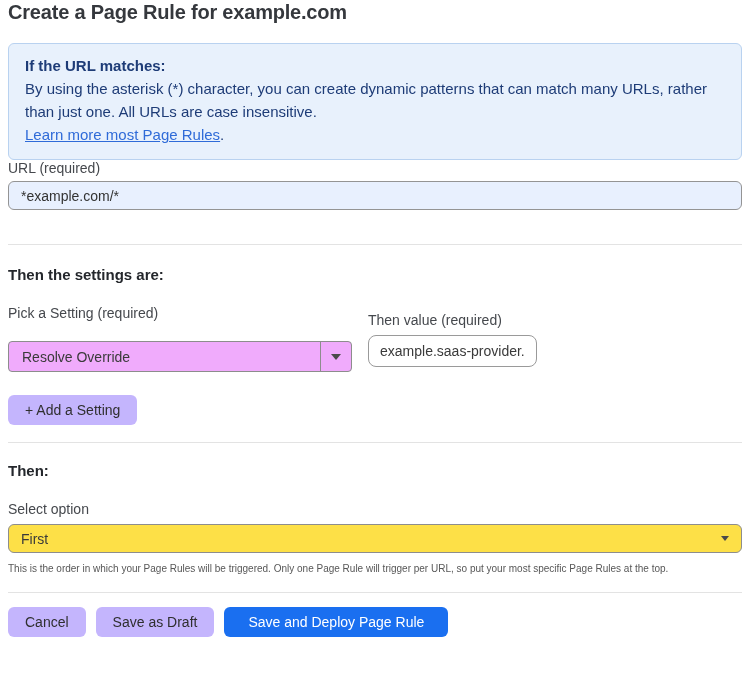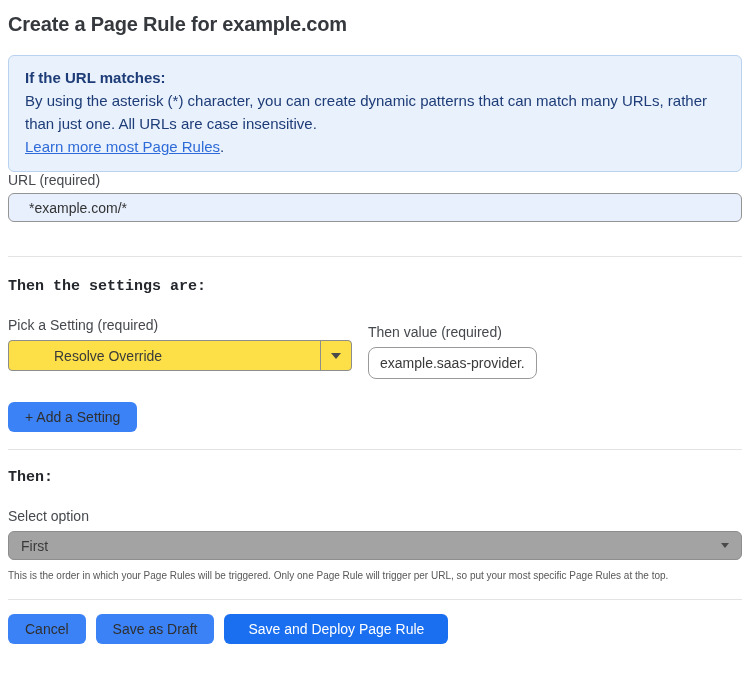--- a/index.html
+++ b/index.html
@@ -8,21 +8,21 @@
     width: 750px;
     height: 691px;
     background: #ffffff;
     font-family: "Liberation Sans", sans-serif;
     color: #333333;
     overflow: hidden;
   }
   .page { padding: 0 8px; }
 
   .page-title {
-    margin-top: 12px;
+    margin-top: 0;
     font-size: 20px;
     line-height: 24px;
     font-weight: bold;
     color: #35383d;
     letter-spacing: -0.2px;
   }
 
   .info-box {
     margin-top: 19px;
     background: #e8f1fc;
@@ -48,56 +48,54 @@
   }
   .url-label { }
 
   .url-input {
     margin-top: 4px;
     width: 100%;
     height: 29px;
     background: #e8f0fe;
     border: 1px solid #949494;
     border-radius: 6px;
-    padding: 0 20px;
+    padding: 0 12px;
     font-family: "Liberation Sans", sans-serif;
     font-size: 14px;
     color: #333333;
     outline: none;
   }
 
   .divider { border: none; border-top: 1px solid #e3e3e3; margin: 0; }
   .divider-1 { margin-top: 34px; }
   .divider-2 { margin-top: 17px; }
   .divider-3 { margin-top: 12px; }
 
   .section-heading {
     font-size: 15px;
     line-height: 18px;
     font-weight: bold;
     color: #24272c;
-    font-family: Liberation Mono, monospace;
   }
   .settings-heading { margin-top: 21px; }
 
   .settings-row { display: flex; margin-top: 21px; }
   .col-setting { width: 344px; }
   .col-value { margin-left: 16px; width: 169px; padding-top: 7px; }
 
   .select-box {
-    margin-top: 6px;
+    margin-top: 19px;
     height: 31px;
-    background: #fde047;
+    background: #f0abfc;
     border: 1px solid #8d8d8d;
     border-radius: 4px;
     display: flex;
     align-items: center;
     justify-content: space-between;
     cursor: pointer;
-    padding-left: 32px;
   }
   .select-box-text {
     padding-left: 13px;
     font-size: 14px;
     color: #3a3a3a;
     white-space: nowrap;
     overflow: hidden;
   }
   .select-arrow-seg {
     width: 31px;
@@ -140,32 +138,32 @@
     align-items: center;
     justify-content: center;
     height: 30px;
     border: none;
     border-radius: 6px;
     font-family: "Liberation Sans", sans-serif;
     font-size: 14px;
     cursor: pointer;
     white-space: nowrap;
   }
-  .btn-gray { background: #3b82f6; color: #2f2f2f; padding: 0 17px; }
+  .btn-gray { background: #c4b5fd; color: #2f2f2f; padding: 0 17px; }
   .btn-primary { background: #1a6ff0; color: #ffffff; padding: 0 24px; }
 
   .add-setting-btn { margin-top: 23px; }
 
   .order-heading { margin-top: 19px; }
   .order-select-label { margin-top: 21px; }
 
   .order-select {
     margin-top: 6px;
     height: 29px;
-    background: #a3a3a3;
+    background: #fde047;
     border: 1px solid #8d8d8d;
     border-radius: 6px;
     display: flex;
     align-items: center;
     justify-content: space-between;
     padding: 0 12px;
     cursor: pointer;
   }
   .order-select-text { font-size: 14px; color: #3a3a3a; }
 

